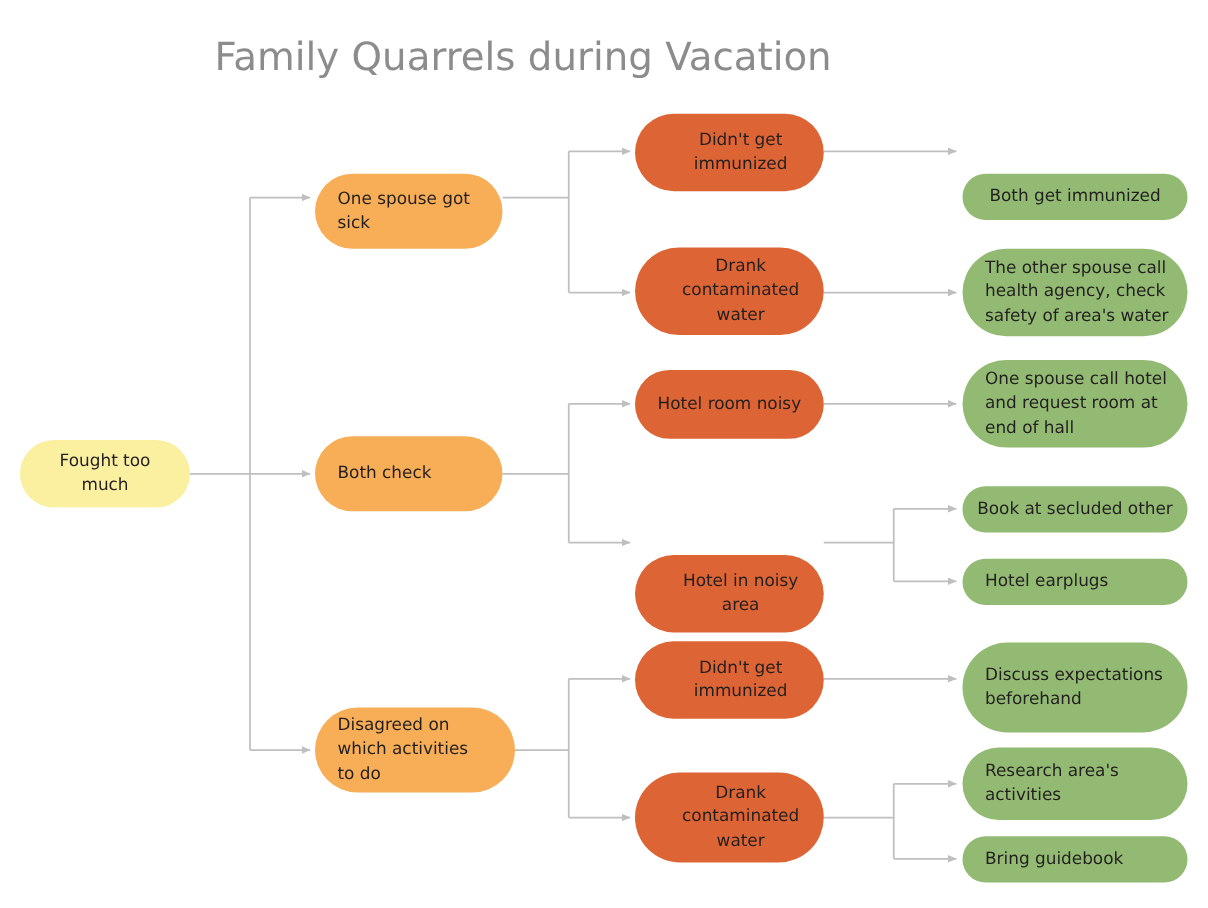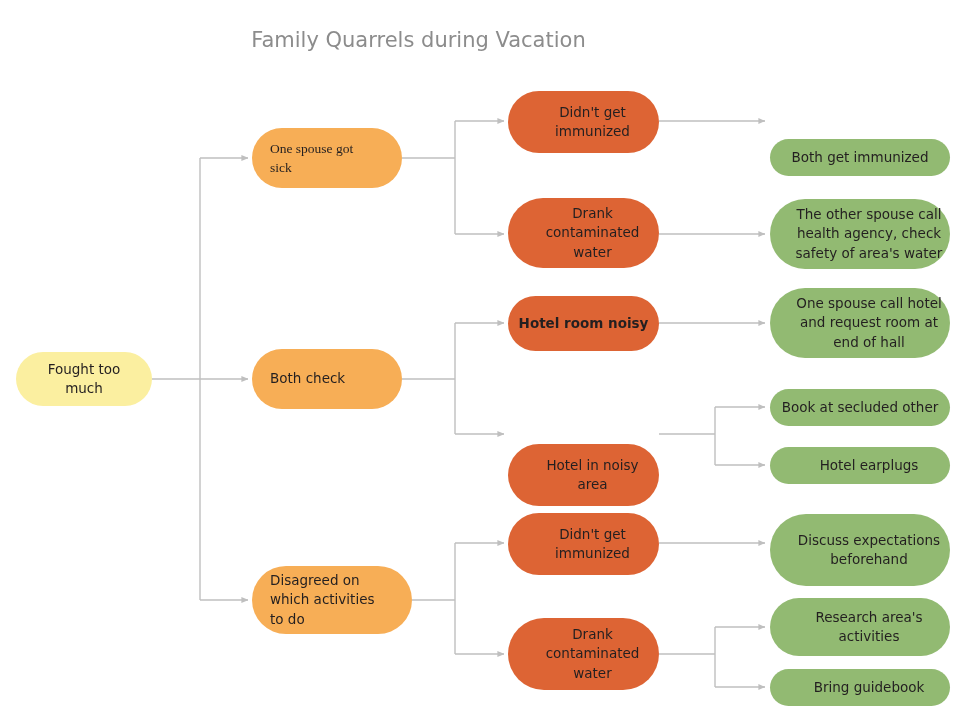--- a/index.html
+++ b/index.html
@@ -26,21 +26,21 @@
     width: 966px;
     height: 726px;
     pointer-events: none;
   }
   .title {
     position: absolute;
     left: 0;
     top: 28px;
     width: 837px;
     text-align: center;
-    font-size: 21px;
+    font-size: 31px;
     color: #8c8c8c;
     font-family: "DejaVu Sans", sans-serif;
     letter-spacing: 0px;
     white-space: nowrap;
   }
   .node {
     position: absolute;
     box-sizing: border-box;
     display: flex;
     align-items: center;
@@ -69,27 +69,26 @@
   .node.sub {
     background: #dd6434;
     border-radius: 999px;
     padding-left: 18px;
     text-align: center;
   }
   .node.sub.center {
     padding-left: 0;
     justify-content: center;
     text-align: center;
-    font-weight: bold;
   }
   .node.action {
     background: #92ba72;
     border-radius: 999px;
     padding-left: 18px;
-    text-align: center;
+    text-align: left;
   }
   .node.action.center {
     padding-left: 0;
     justify-content: center;
     text-align: center;
   }
 </style>
 </head>
 <body>
 
@@ -144,21 +143,21 @@
     </g>
   </svg>
 
   <div class="title">Family Quarrels during Vacation</div>
 
   <div class="node root" style="left:16px; top:352px; width:136px; height:54px;">
     <span class="label">Fought too
 much</span>
   </div>
 
-  <div class="node cause" style="left:252px; top:128px; width:150px; height:60px;font-family:Liberation Serif, serif;">
+  <div class="node cause" style="left:252px; top:139px; width:150px; height:60px;">
     <span class="label">One spouse got
 sick</span>
   </div>
 
   <div class="node cause" style="left:252px; top:349px; width:150px; height:60px;">
     <span class="label">Both check</span>
   </div>
 
   <div class="node cause" style="left:252px; top:566px; width:160px; height:68px;">
     <span class="label">Disagreed on

